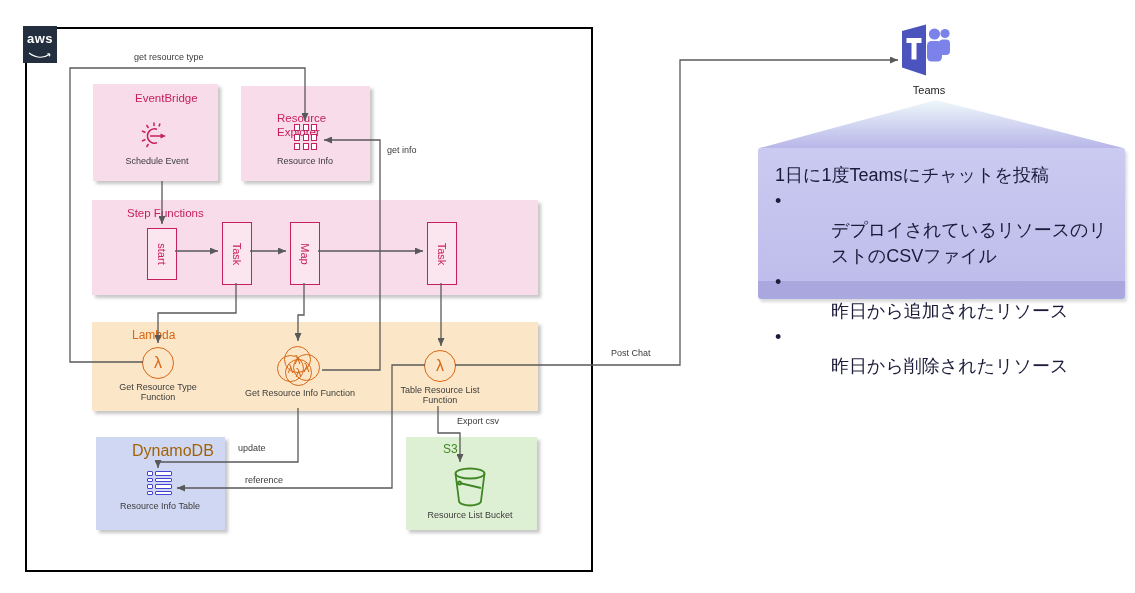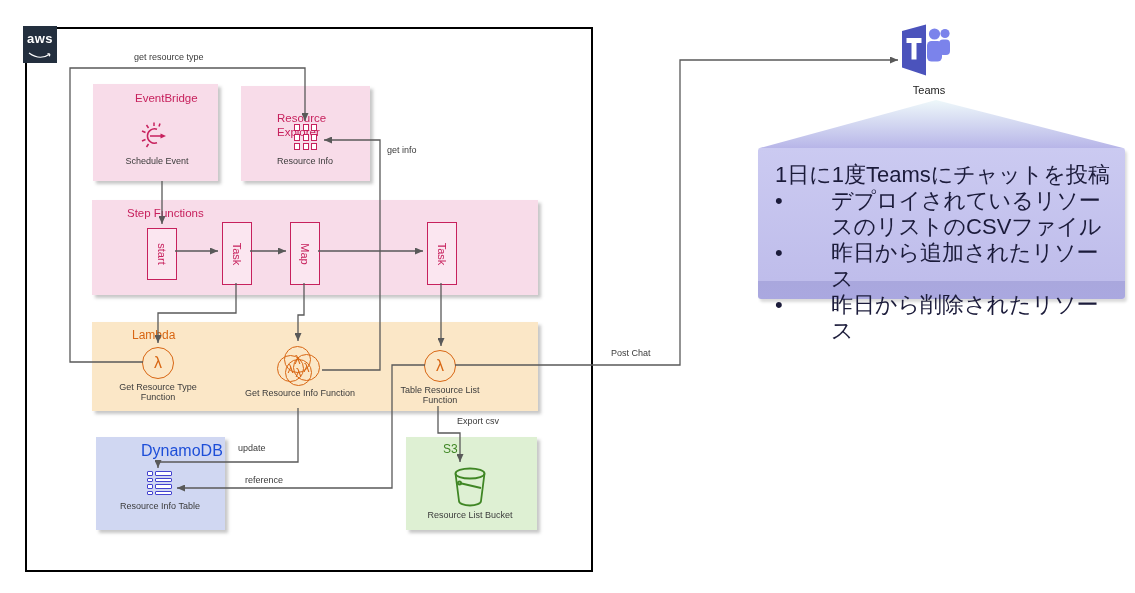--- a/index.html
+++ b/index.html
@@ -17,21 +17,21 @@
   .sf {left:92px; top:200px;width:446px;height:95px;background:#f8dce9;}
   .lam{left:92px; top:322px;width:446px;height:89px;background:#fbe7c7;}
   .ddb{left:96px; top:437px;width:129px;height:93px;background:#d0d7f2;}
   .s3 {left:406px;top:437px;width:131px;height:93px;background:#def0d3;}
   .svc-icon{position:absolute;left:0;top:0;width:27px;height:27px;display:flex;align-items:center;justify-content:center;}
   .g-pink  {background:linear-gradient(135deg,#b0084d,#eb4a86);}
   .g-orange{background:linear-gradient(135deg,#c8511b,#ff9900);}
   .g-blue  {background:linear-gradient(135deg,#2e27ad,#527fff);}
   .g-green {background:linear-gradient(135deg,#277116,#60a337);}
   .svc-title{position:absolute;font-size:11.5px;z-index:2;}
-  .t-pink{color:#c7215d;} .t-orange{color:#d86613;} .t-blue{color:#1d4ed8;margin-left:9px;} .t-green{color:#3f8624;}
+  .t-pink{color:#c7215d;} .t-orange{color:#d86613;} .t-blue{color:#a16207;} .t-green{color:#3f8624;}
   .lbl{position:absolute;font-size:9px;color:#3b3b3b;z-index:6;line-height:10px;}
   .ctr{text-align:center;}
   
   .node{position:absolute;border:1.5px solid #c7215d;background:#fbe6f0;z-index:2;
         display:flex;align-items:center;justify-content:center;}
   .node span{transform:rotate(90deg);font-size:11px;color:#c7215d;white-space:nowrap;}
   
   .fn{position:absolute;z-index:2;text-align:center;}
   .lam-circle{width:30px;height:30px;border:1.7px solid #d86613;border-radius:50%;
               display:flex;align-items:center;justify-content:center;
@@ -48,24 +48,24 @@
   .tbl i{border:1.6px solid #4443cf;border-radius:1px;background:#fff;display:block;}
   
   #wires{position:absolute;left:0;top:0;width:1135px;height:593px;z-index:5;pointer-events:none;}
   
   .teams-wrap{position:absolute;left:898px;top:21px;z-index:2;}
   .teams-label{position:absolute;left:903px;top:84px;width:52px;text-align:center;font-size:11px;color:#222;z-index:2;}
   .callout-tri{position:absolute;left:758px;top:98px;z-index:2;}
   .callout{position:absolute;left:758px;top:148px;width:367px;height:151px;z-index:2;border-radius:3px;
            background:linear-gradient(to bottom,#cbcaf1 0%,#bfbdeb 88%,#a9a7dd 88%,#aaa8e0 100%);
            box-shadow:2px 3px 3px rgba(0,0,0,.15);color:#1b1b3a;}
-  .callout-inner{padding:14px 8px 0 17px;font-size:22px;line-height:26px;}
+  .callout-inner{padding:14px 8px 0 17px;font-size:18px;line-height:26px;}
   .brow{display:flex;}
   .brow .b{width:56px;flex:none;}
-  .brow .bt{width:276px;}
+  .brow .bt{width:276px;margin-top:29px;}
 </style>
 </head>
 <body>
 
 <div id="canvas">
 
   <div class="aws-box"></div>
   <div class="aws-logo">
     <div class="t">aws</div>
     <svg width="26" height="8" viewBox="0 0 26 8">

